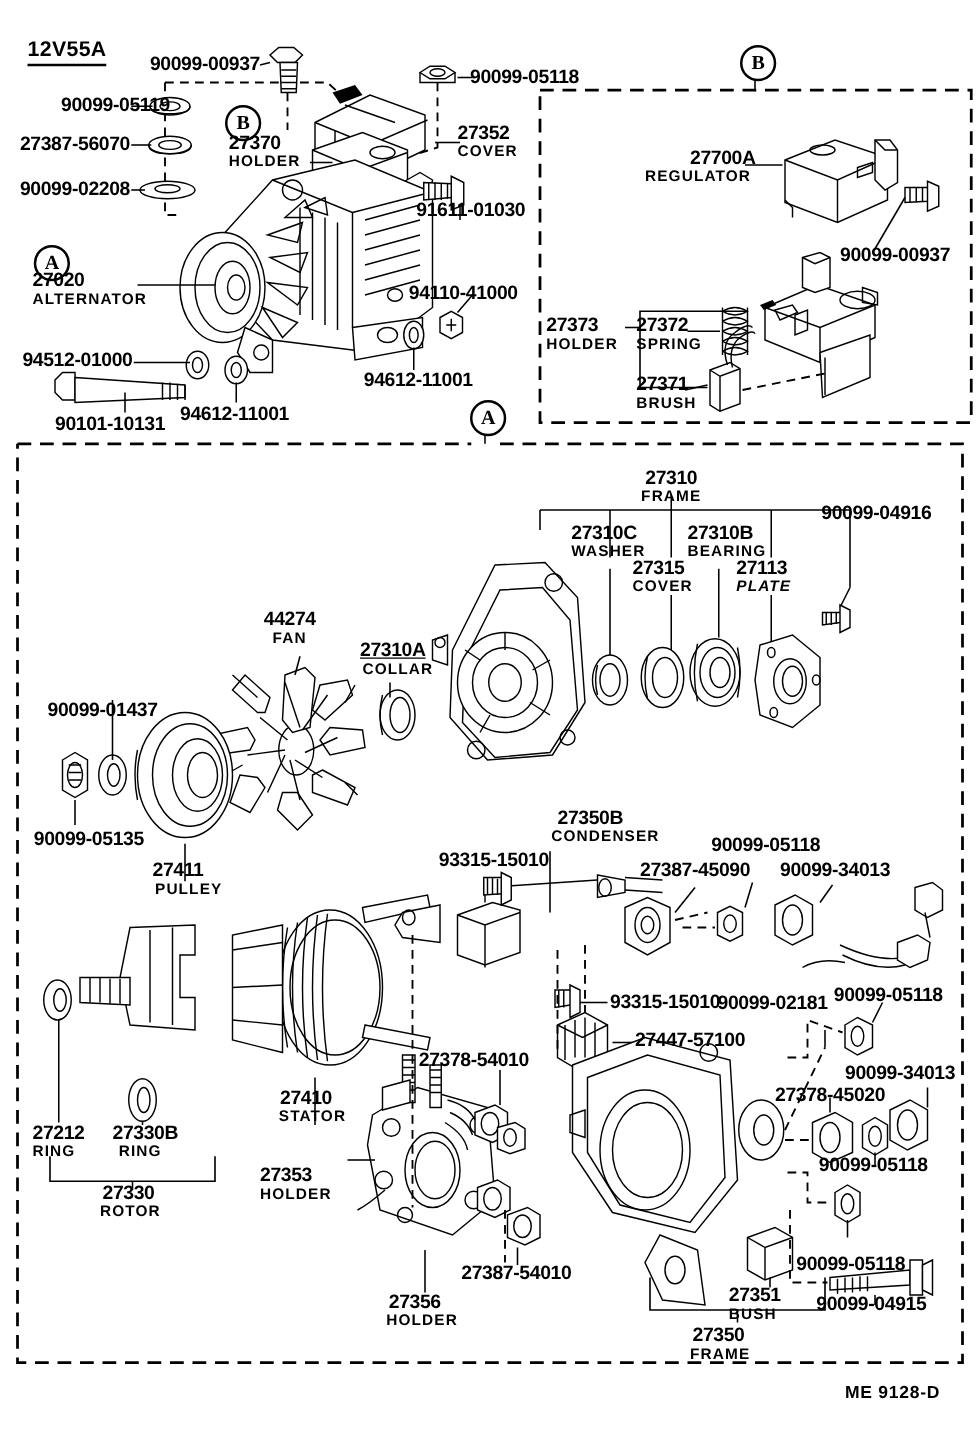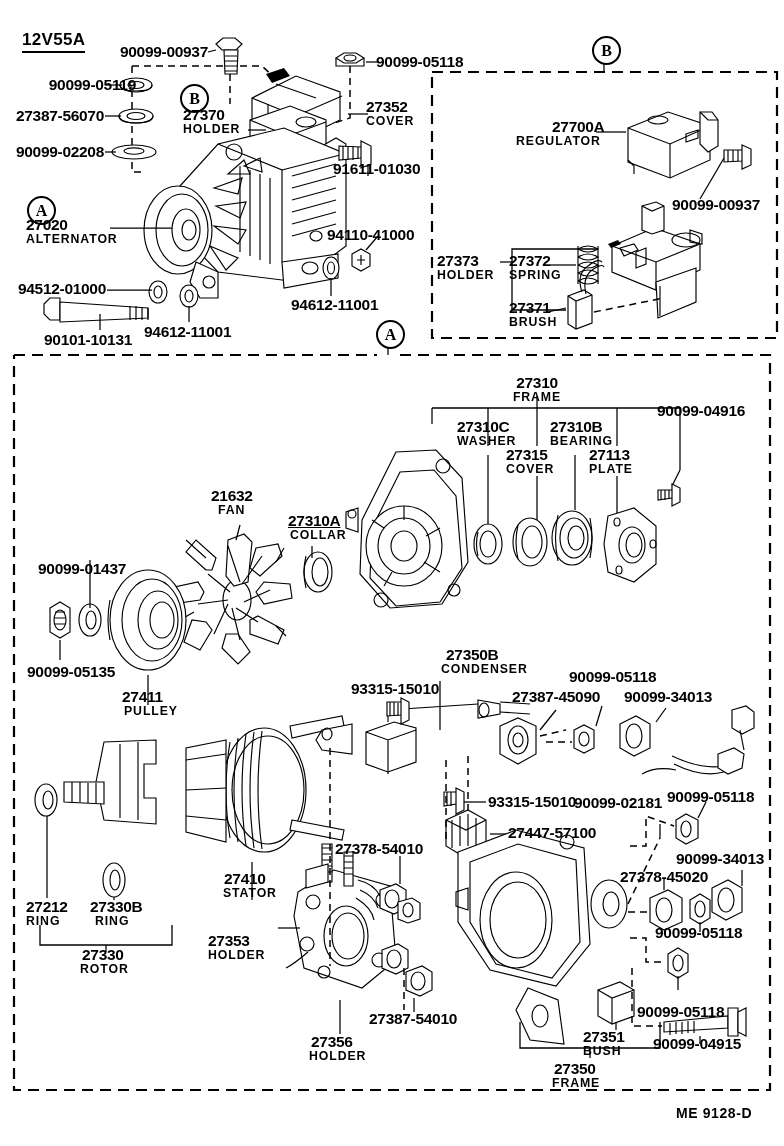--- a/index.html
+++ b/index.html
@@ -559,23 +559,23 @@
 
   <div class="lbl num" style="left:550px;top:420px;">27310B</div>
   <div class="lbl nm" style="left:550px;top:436px;">BEARING</div>
 
   <div class="lbl num" style="left:641px;top:404px;margin-left:16px;">90099-04916</div>
 
   <div class="lbl num" style="left:506px;top:448px;">27315</div>
   <div class="lbl nm" style="left:506px;top:464px;">COVER</div>
 
   <div class="lbl num" style="left:589px;top:448px;">27113</div>
-  <div class="lbl nm" style="left:589px;top:464px;">PLATE</div>
-
-  <div class="lbl num" style="left:211px;top:489px;">21632</div>
+  <div class="lbl nm" style="left:589px;top:464px;font-style:italic;">PLATE</div>
+
+  <div class="lbl num" style="left:211px;top:489px;">44274</div>
   <div class="lbl nm" style="left:218px;top:505px;">FAN</div>
 
   <div class="lbl num" style="left:288px;top:514px;text-decoration:underline;">27310A</div>
   <div class="lbl nm" style="left:290px;top:530px;">COLLAR</div>
 
   <div class="lbl num" style="left:38px;top:562px;">90099-01437</div>
   <div class="lbl num" style="left:27px;top:665px;">90099-05135</div>
 
   <div class="lbl num" style="left:122px;top:690px;">27411</div>
   <div class="lbl nm" style="left:124px;top:706px;">PULLEY</div>

